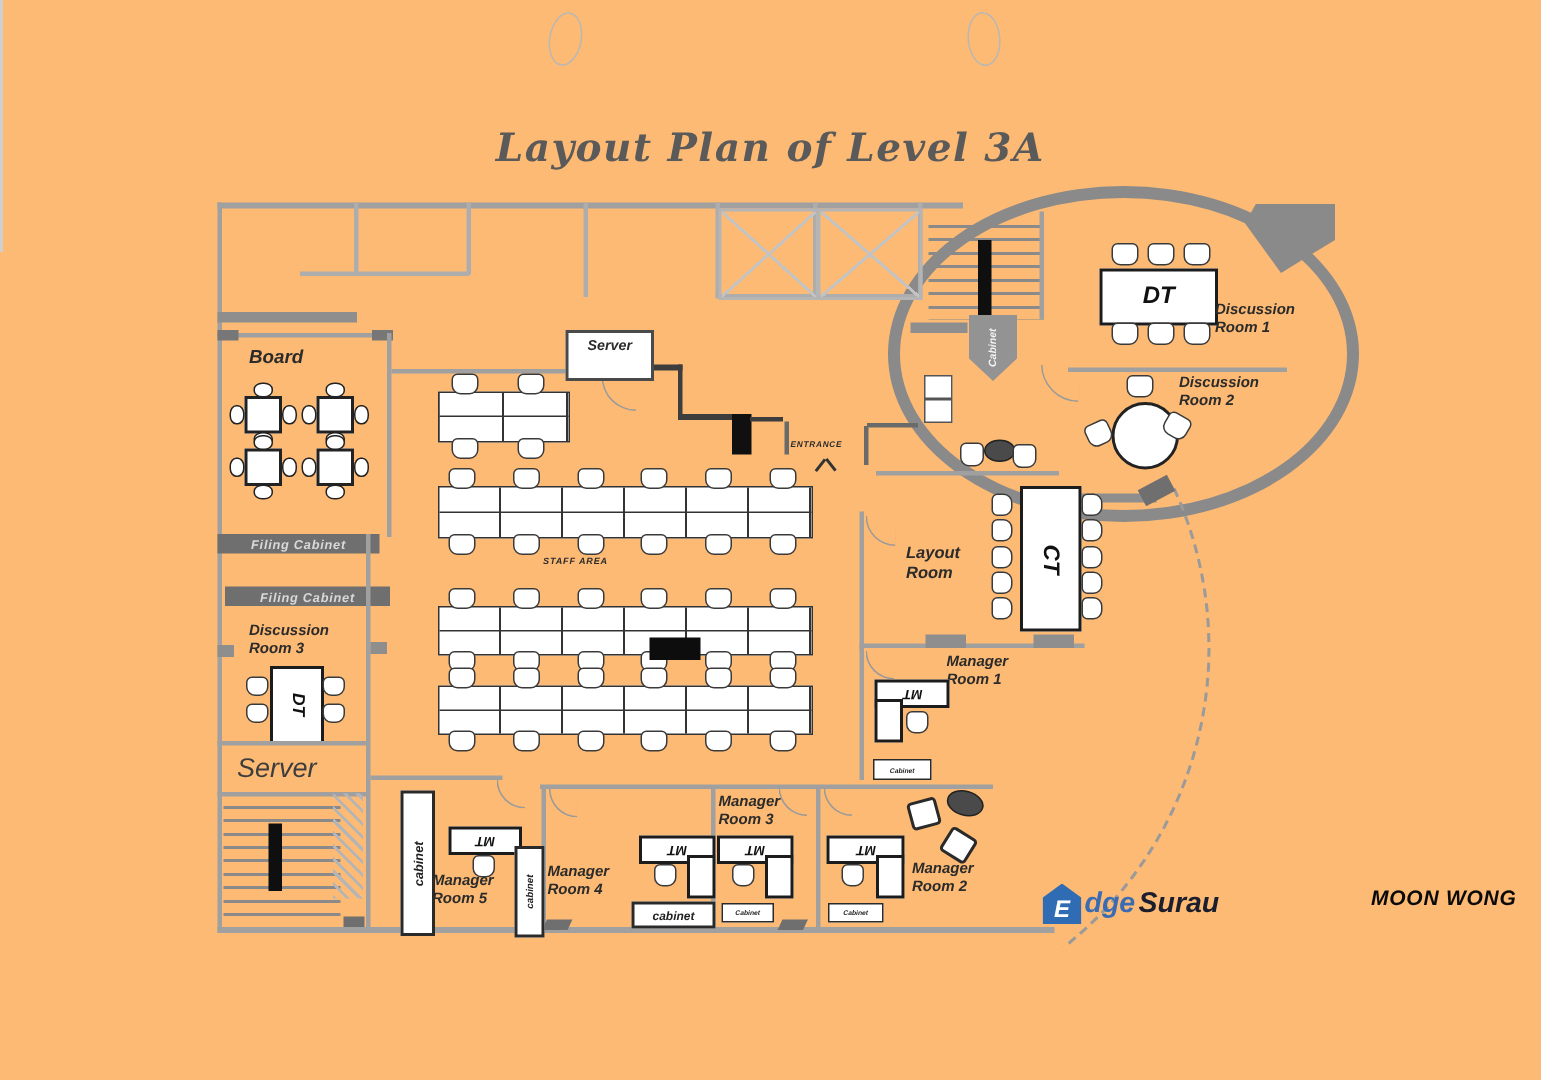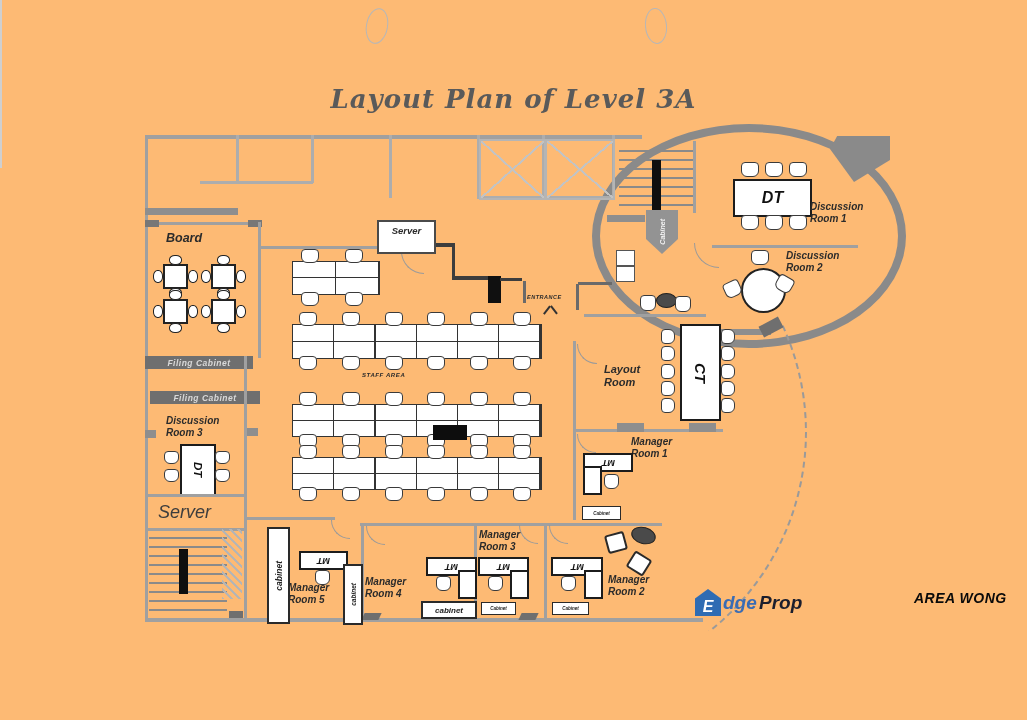--- a/index.html
+++ b/index.html
@@ -349,17 +349,17 @@
 Room 2</div>
   <div class="rotch" style="left:606px;top:533px;width:16px;height:15px;transform:rotate(-15deg);"></div>
   <div class="rotch" style="left:629px;top:554px;width:16px;height:15px;transform:rotate(32deg);"></div>
   <div class="oval" style="left:631px;top:527px;width:23px;height:15px;transform:rotate(15deg);"></div>
 
   <div class="abs" style="left:693px;top:585px;width:120px;height:36px;">
     <div style="position:absolute;left:2px;top:4px;width:26px;height:27px;background:#2f6cb3;clip-path:polygon(50% 0,100% 35%,100% 100%,0 100%,0 35%);display:flex;align-items:flex-end;justify-content:center;">
       <span style="color:#fff;font-weight:bold;font-size:16px;line-height:1.1;">E</span>
     </div>
     <span style="position:absolute;left:30px;top:7px;font-size:19px;font-weight:bold;color:#3a6cb4;">dge</span>
-    <span style="position:absolute;left:66px;top:7px;font-size:19px;font-weight:bold;color:#1b1e2d;">Prop</span>
+    <span style="position:absolute;left:66px;top:7px;font-size:19px;font-weight:bold;color:#1b1e2d;">Surau</span>
   </div>
-  <div class="lbl" style="left:914px;top:590px;font-size:14px;letter-spacing:.5px;color:#0a0a0a;">AREA WONG</div>
+  <div class="lbl" style="left:914px;top:590px;font-size:14px;letter-spacing:.5px;color:#0a0a0a;">MOON WONG</div>
 
 </div>
 
 </body></html>

